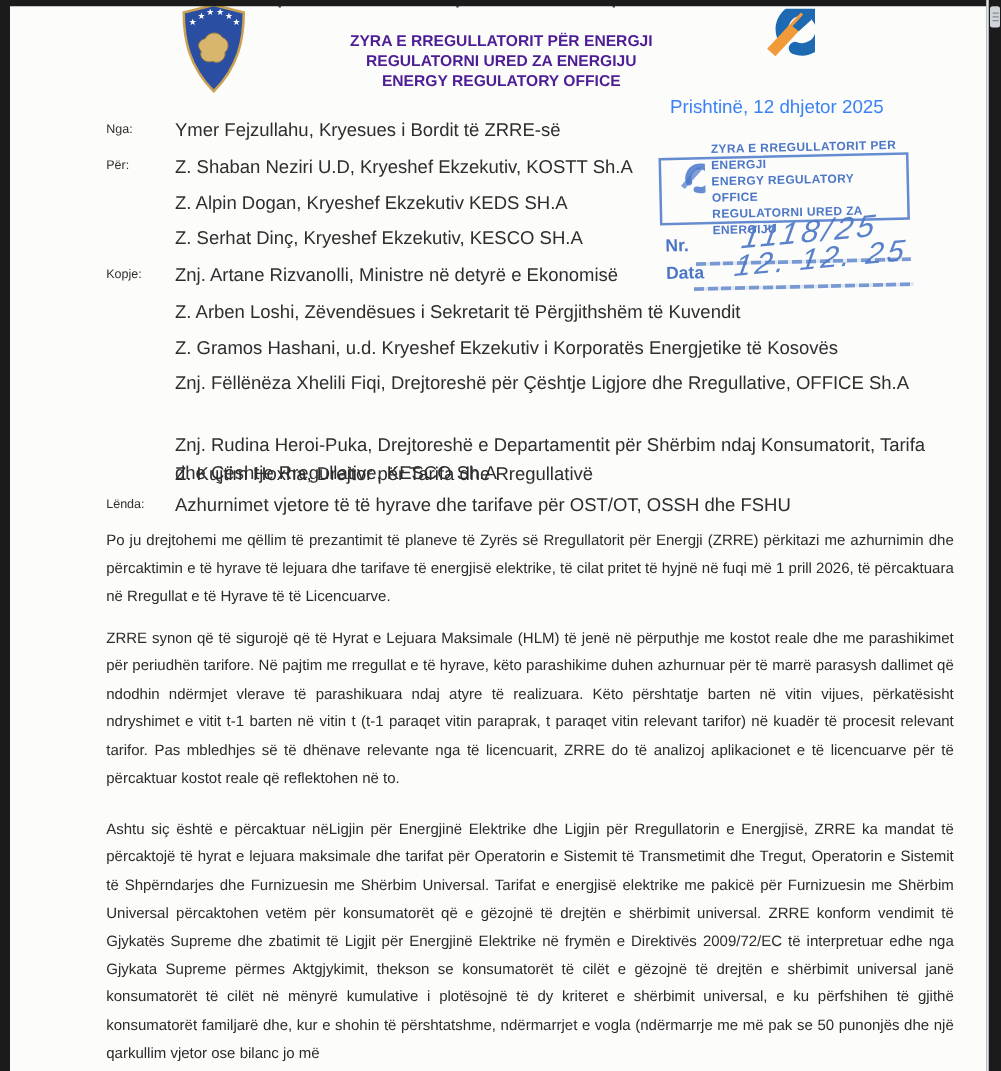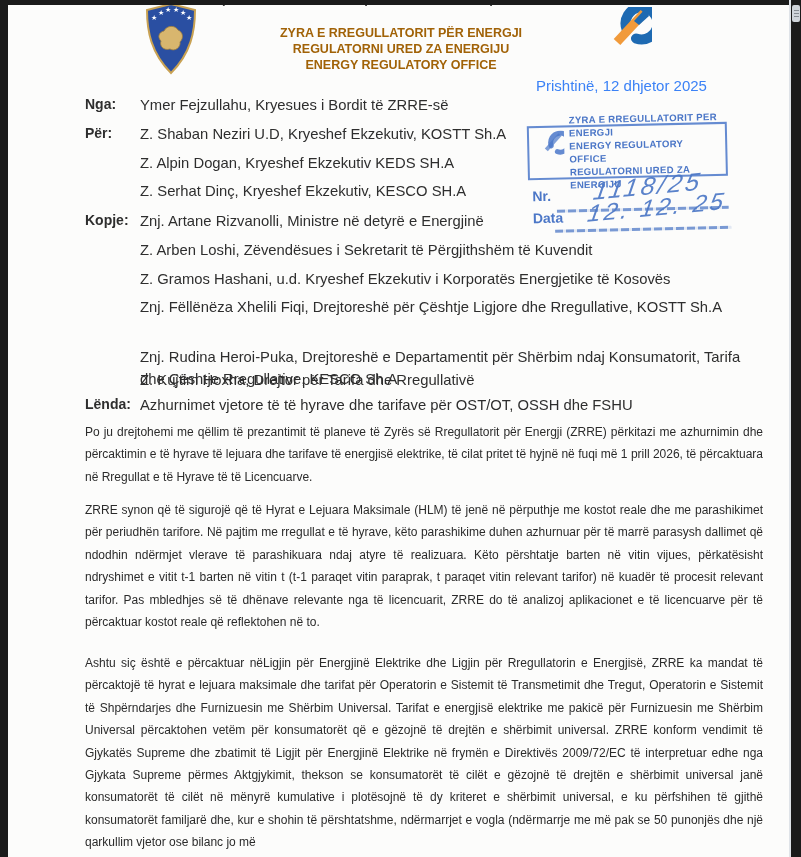--- a/index.html
+++ b/index.html
@@ -12,24 +12,24 @@
   .edge-right{right:0;top:0;width:10px;height:857px;border-left:2px solid #dfe3e8;}
   .scroll-thumb{position:absolute;right:1px;top:5px;width:8px;height:17px;background:#cfd4da;
           border-radius:2px;z-index:60;display:flex;flex-direction:column;justify-content:center;gap:2px;align-items:center;}
   .scroll-thumb i{display:block;width:5px;height:1px;background:#868c93;}
   
   .cutoff-line{position:absolute;left:150px;top:-9px;width:500px;text-align:center;font-size:13px;
           font-weight:700;color:#3a3a3a;white-space:nowrap;z-index:10;}
   .coa{position:absolute;left:142px;top:3px;z-index:20;}
   .ero-logo{position:absolute;left:596px;top:7px;z-index:20;}
   .office-title{position:absolute;left:255px;top:25px;width:292px;text-align:center;
-          font-size:12.5px;font-weight:700;color:#a16207;line-height:16px;z-index:20;}
+          font-size:12.5px;font-weight:700;color:#4c1d95;line-height:16px;z-index:20;}
   .dateline{position:absolute;left:536px;top:77px;font-size:15px;color:#3b82f6;}
   
-  .mlabel{position:absolute;left:85px;font-size:14px;font-weight:700;line-height:20px;}
+  .mlabel{position:absolute;left:85px;font-size:10px;font-weight:400;line-height:20px;}
   .mvalue{position:absolute;left:140px;width:624px;font-size:14.8px;line-height:22px;}
   
   .para{position:absolute;left:85px;width:678px;font-size:12px;line-height:22.4px;
         text-align:justify;color:#2b2b2b;}
   
   .stamp{position:absolute;left:528px;top:120px;width:208px;height:118px;
          transform:rotate(-1.3deg);color:#4a77c9;z-index:15;}
   .stamp-box{position:absolute;left:0;top:4px;width:200px;height:54px;
          border:2.5px solid rgba(74,119,201,.85);display:flex;align-items:center;padding:2px 3px;box-sizing:border-box;}
   .stamp-lines{flex:1;padding-left:5px;font-size:9.6px;font-weight:700;letter-spacing:.3px;
@@ -100,24 +100,24 @@
 
   <div class="mlabel" style="top:94px;">Nga:</div>
   <div class="mvalue" style="top:94px;">Ymer Fejzullahu, Kryesues i Bordit të ZRRE-së</div>
 
   <div class="mlabel" style="top:123px;">Për:</div>
   <div class="mvalue" style="top:123px;">Z. Shaban Neziri U.D, Kryeshef Ekzekutiv, KOSTT Sh.A</div>
   <div class="mvalue" style="top:152px;">Z. Alpin Dogan, Kryeshef Ekzekutiv KEDS SH.A</div>
   <div class="mvalue" style="top:180px;">Z. Serhat Dinç, Kryeshef Ekzekutiv, KESCO SH.A</div>
 
   <div class="mlabel" style="top:210px;">Kopje:</div>
-  <div class="mvalue" style="top:210px;">Znj. Artane Rizvanolli, Ministre në detyrë e Energjinë</div>
+  <div class="mvalue" style="top:210px;">Znj. Artane Rizvanolli, Ministre në detyrë e Ekonomisë</div>
   <div class="mvalue" style="top:239px;">Z. Arben Loshi, Zëvendësues i Sekretarit të Përgjithshëm të Kuvendit</div>
   <div class="mvalue" style="top:268px;">Z. Gramos Hashani, u.d. Kryeshef Ekzekutiv i Korporatës Energjetike të Kosovës</div>
-  <div class="mvalue" style="top:296px;">Znj. Fëllënëza Xhelili Fiqi, Drejtoreshë për Çështje Ligjore dhe Rregullative, KOSTT Sh.A</div>
+  <div class="mvalue" style="top:296px;">Znj. Fëllënëza Xhelili Fiqi, Drejtoreshë për Çështje Ligjore dhe Rregullative, OFFICE Sh.A</div>
   <div class="mvalue" style="top:325px;margin-top:44px;">Z. Kujtim Hoxha, Drejtor për Tarifa dhe Rregullativë</div>
   <div class="mvalue" style="top:346px;">Znj. Rudina Heroi-Puka, Drejtoreshë e Departamentit për Shërbim ndaj Konsumatorit, Tarifa dhe Çështje Rregullative, KESCO Sh.A</div>
 
   <div class="mlabel" style="top:394px;">Lënda:</div>
   <div class="mvalue" style="top:394px;">Azhurnimet vjetore të të hyrave dhe tarifave për OST/OT, OSSH dhe FSHU</div>
 
   <div class="para" style="top:421px;">Po ju drejtohemi me qëllim të prezantimit të planeve të Zyrës së Rregullatorit për Energji (ZRRE) përkitazi me azhurnimin dhe përcaktimin e  të hyrave të lejuara dhe tarifave të energjisë elektrike, të cilat pritet të hyjnë në fuqi më 1 prill 2026, të përcaktuara në Rregullat e të Hyrave të të Licencuarve.</div>
   <div class="para" style="top:499px;">ZRRE synon që të sigurojë që të Hyrat e Lejuara Maksimale (HLM) të jenë në përputhje me kostot reale dhe me parashikimet për periudhën tarifore. Në pajtim me rregullat e të hyrave, këto parashikime duhen azhurnuar për të marrë parasysh dallimet që ndodhin ndërmjet vlerave të parashikuara ndaj atyre të realizuara. Këto përshtatje barten në vitin vijues, përkatësisht ndryshimet e vitit t-1 barten në vitin t (t-1 paraqet vitin paraprak, t paraqet vitin relevant tarifor) në kuadër të procesit relevant tarifor. Pas mbledhjes së të dhënave relevante nga të licencuarit, ZRRE do të analizoj aplikacionet e të licencuarve për të përcaktuar kostot reale që reflektohen në to.</div>
   <div class="para" style="top:652px;">Ashtu siç është e përcaktuar nëLigjin për Energjinë Elektrike dhe Ligjin për Rregullatorin e Energjisë, ZRRE ka mandat të përcaktojë të hyrat e lejuara maksimale dhe tarifat për Operatorin e Sistemit të Transmetimit dhe Tregut, Operatorin e Sistemit të Shpërndarjes dhe Furnizuesin me Shërbim Universal. Tarifat e energjisë elektrike me pakicë për Furnizuesin me Shërbim Universal përcaktohen vetëm për konsumatorët që e gëzojnë të drejtën e shërbimit universal. ZRRE konform vendimit të Gjykatës Supreme dhe zbatimit të Ligjit për Energjinë Elektrike në frymën e Direktivës 2009/72/EC të interpretuar edhe nga Gjykata Supreme përmes Aktgjykimit, thekson se konsumatorët të cilët e gëzojnë të drejtën e shërbimit universal janë konsumatorët të cilët në mënyrë kumulative i plotësojnë të dy kriteret e shërbimit universal, e ku përfshihen të gjithë konsumatorët familjarë dhe, kur e shohin të përshtatshme, ndërmarrjet e vogla (ndërmarrje me më pak se 50 punonjës dhe një qarkullim vjetor ose bilanc jo më</div>
 

